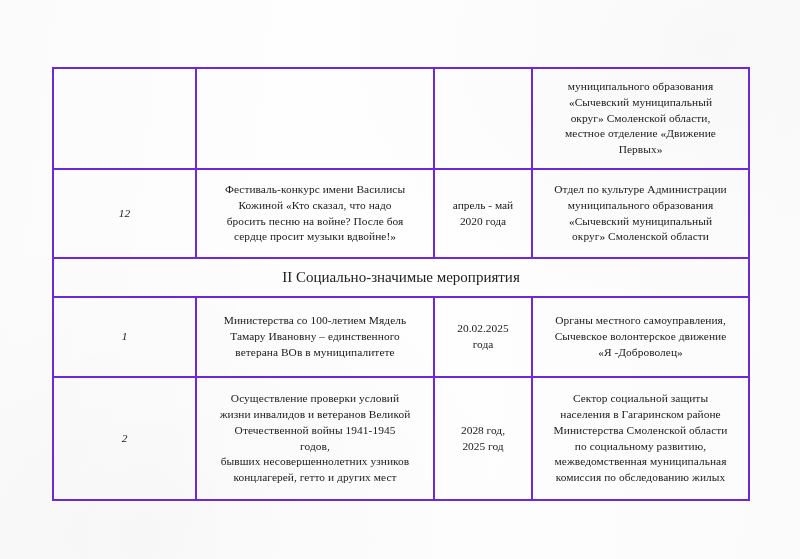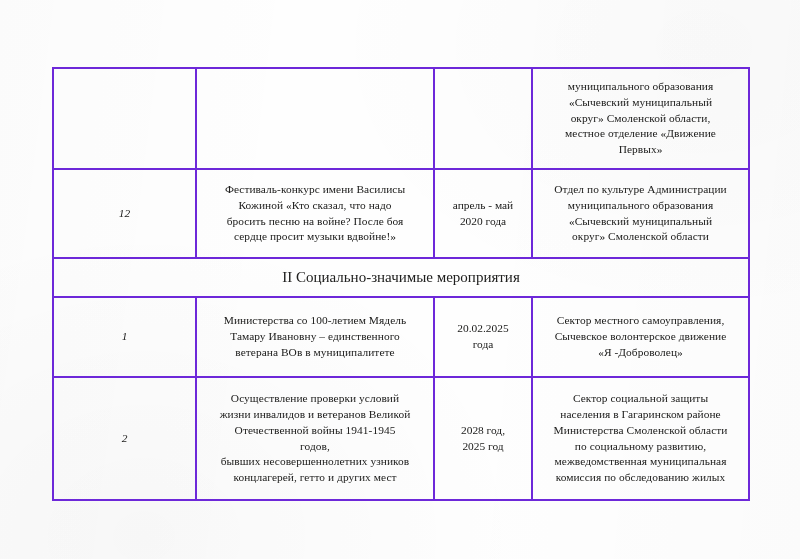--- a/index.html
+++ b/index.html
@@ -155,21 +155,21 @@
         <td class="cell-name">
           <span class="txt">Министерства со 100-летием Мядель
 Тамару Ивановну – единственного
 ветерана ВОв в муниципалитете</span>
         </td>
         <td class="cell-date">
           <span class="txt">20.02.2025
 года</span>
         </td>
         <td class="cell-org">
-          <span class="txt">Сектор местного самоуправления,
+          <span class="txt">Органы местного самоуправления,
 Сычевское волонтерское движение
 «Я -Доброволец»</span>
         </td>
       </tr>
 
       <tr class="r-2">
         <td class="cell-num">
           <span class="txt">2</span>
         </td>
         <td class="cell-name">

